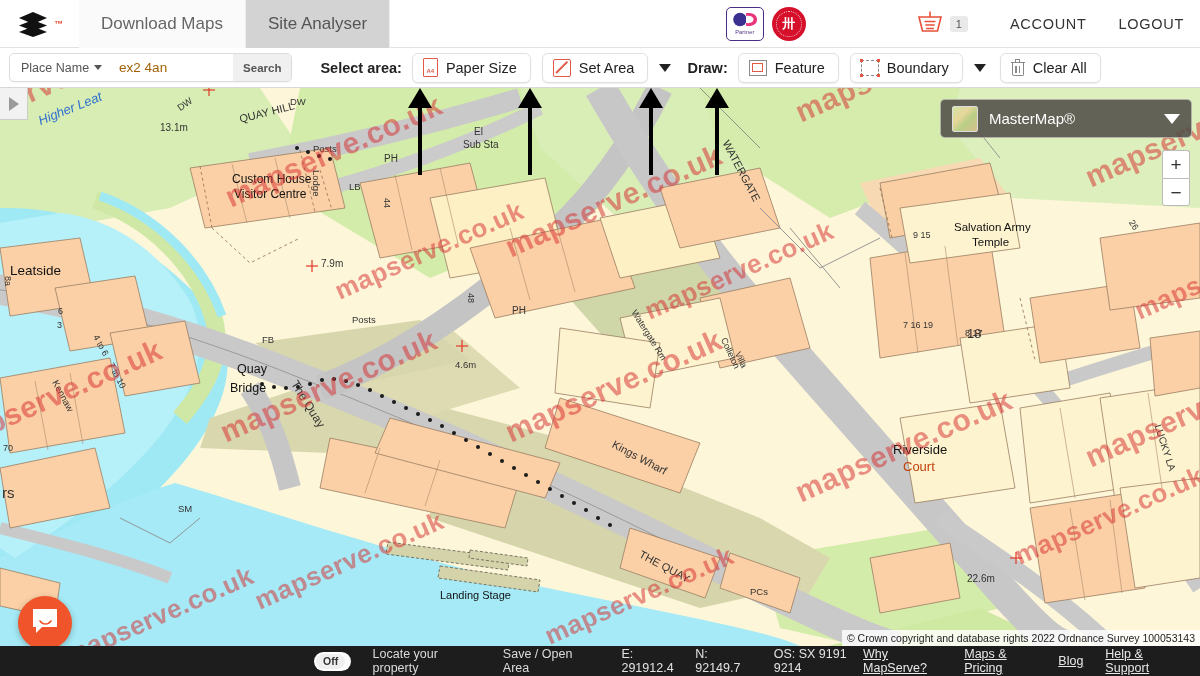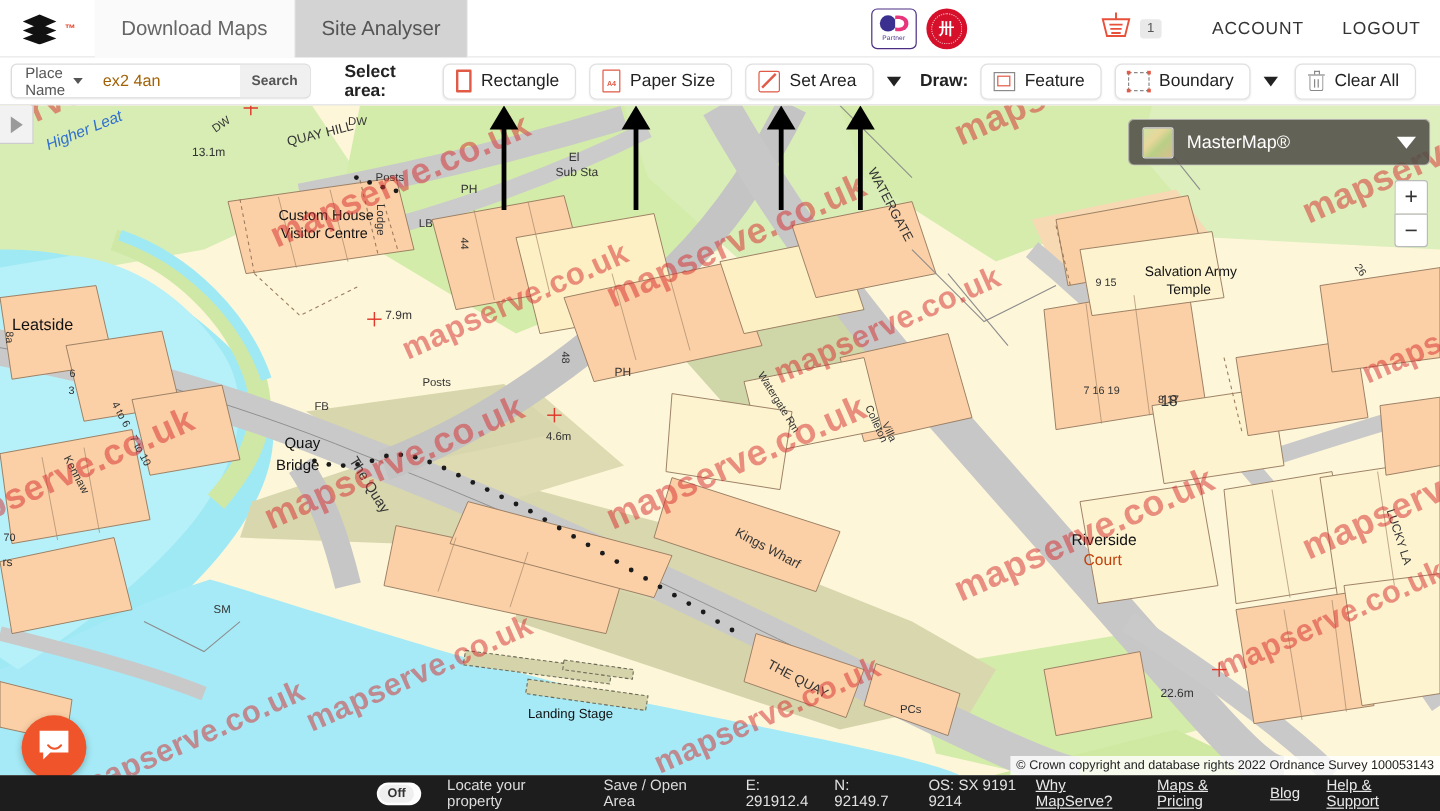--- a/index.html
+++ b/index.html
@@ -282,24 +282,20 @@
       <div class="place-sel">
         <span>Place Name</span>
         <span class="caret-s"></span>
       </div>
       <input class="search-input" type="text" value="ex2 4an" style="">
       <button class="search-btn">Search</button>
     </div>
 
     <span class="tb-label">Select area:</span>
 
-    <div class="tb-btn">
-      <span class="ic ic-rect"></span>
-      <span>Rectangle</span>
-    </div>
 
     <div class="tb-btn">
       <span class="ic ic-paper">A4</span>
       <span>Paper Size</span>
     </div>
 
     <div class="tb-btn">
       <span class="ic ic-setarea"></span>
       <span>Set Area</span>
     </div>
@@ -552,21 +548,21 @@
         <div class="map-label" style="left: 903px; top: 232px; font-size: 9px; color: rgb(51, 51, 51);">7 16 19</div>
         <div class="map-label" style="left: 965px; top: 240px; font-size: 9px; color: rgb(51, 51, 51);">8 17</div>
         <div class="map-label" style="left: 913px; top: 142px; font-size: 9px; color: rgb(51, 51, 51);">9 15</div>
         <div class="map-label" style="left: 967px; top: 238px; font-size: 13px; color: rgb(51, 51, 51);">18</div>
         <div class="map-label" style="left: 57px; top: 232px; font-size: 9px; color: rgb(51, 51, 51);">3</div>
         <div class="map-label" style="left: 58px; top: 218px; font-size: 9px; color: rgb(51, 51, 51);">6</div>
         <div class="map-label" style="left: 100px; top: 245px; font-size: 9px; color: rgb(51, 51, 51); transform: rotate(62deg); transform-origin: left top;">4 to 6</div>
         <div class="map-label" style="left: 115px; top: 273px; font-size: 9px; color: rgb(51, 51, 51); transform: rotate(62deg); transform-origin: left top;">7 to 10</div>
         <div class="map-label" style="left: 13px; top: 188px; font-size: 9px; color: rgb(51, 51, 51); transform: rotate(90deg); transform-origin: left top;">8a</div>
         <div class="map-label" style="left: 3px; top: 355px; font-size: 9px; color: rgb(51, 51, 51);">70</div>
-        <div class="map-label" style="left: 2px; top: 376px; font-size: 10px; color: rgb(51, 51, 51);">rs</div>
+        <div class="map-label" style="left: 2px; top: 396px; font-size: 15px; color: rgb(51, 51, 51);">rs</div>
         <div class="map-label" style="left: 392px; top: 110px; font-size: 9px; color: rgb(51, 51, 51); transform: rotate(90deg); transform-origin: left top;">44</div>
         <div class="map-label" style="left: 476px; top: 205px; font-size: 9px; color: rgb(51, 51, 51); transform: rotate(90deg); transform-origin: left top;">48</div>
         <div class="map-label" style="left: 1135px; top: 130px; font-size: 9px; color: rgb(51, 51, 51); transform: rotate(55deg); transform-origin: left top;">26</div>
       </div>
 
     <div id="map-watermarks">
         <div class="wm" style="left: -70px; top: 30px; font-size: 30px; transform: rotate(-24deg); transform-origin: left top;">mapserve.co.uk</div>
         <div class="wm" style="left: 220px; top: 95px; font-size: 30px; transform: rotate(-24deg); transform-origin: left top;">mapserve.co.uk</div>
         <div class="wm" style="left: 500px; top: 145px; font-size: 30px; transform: rotate(-24deg); transform-origin: left top;">mapserve.co.uk</div>
         <div class="wm" style="left: 790px; top: 10px; font-size: 30px; transform: rotate(-24deg); transform-origin: left top;">mapserve.co.uk</div>

